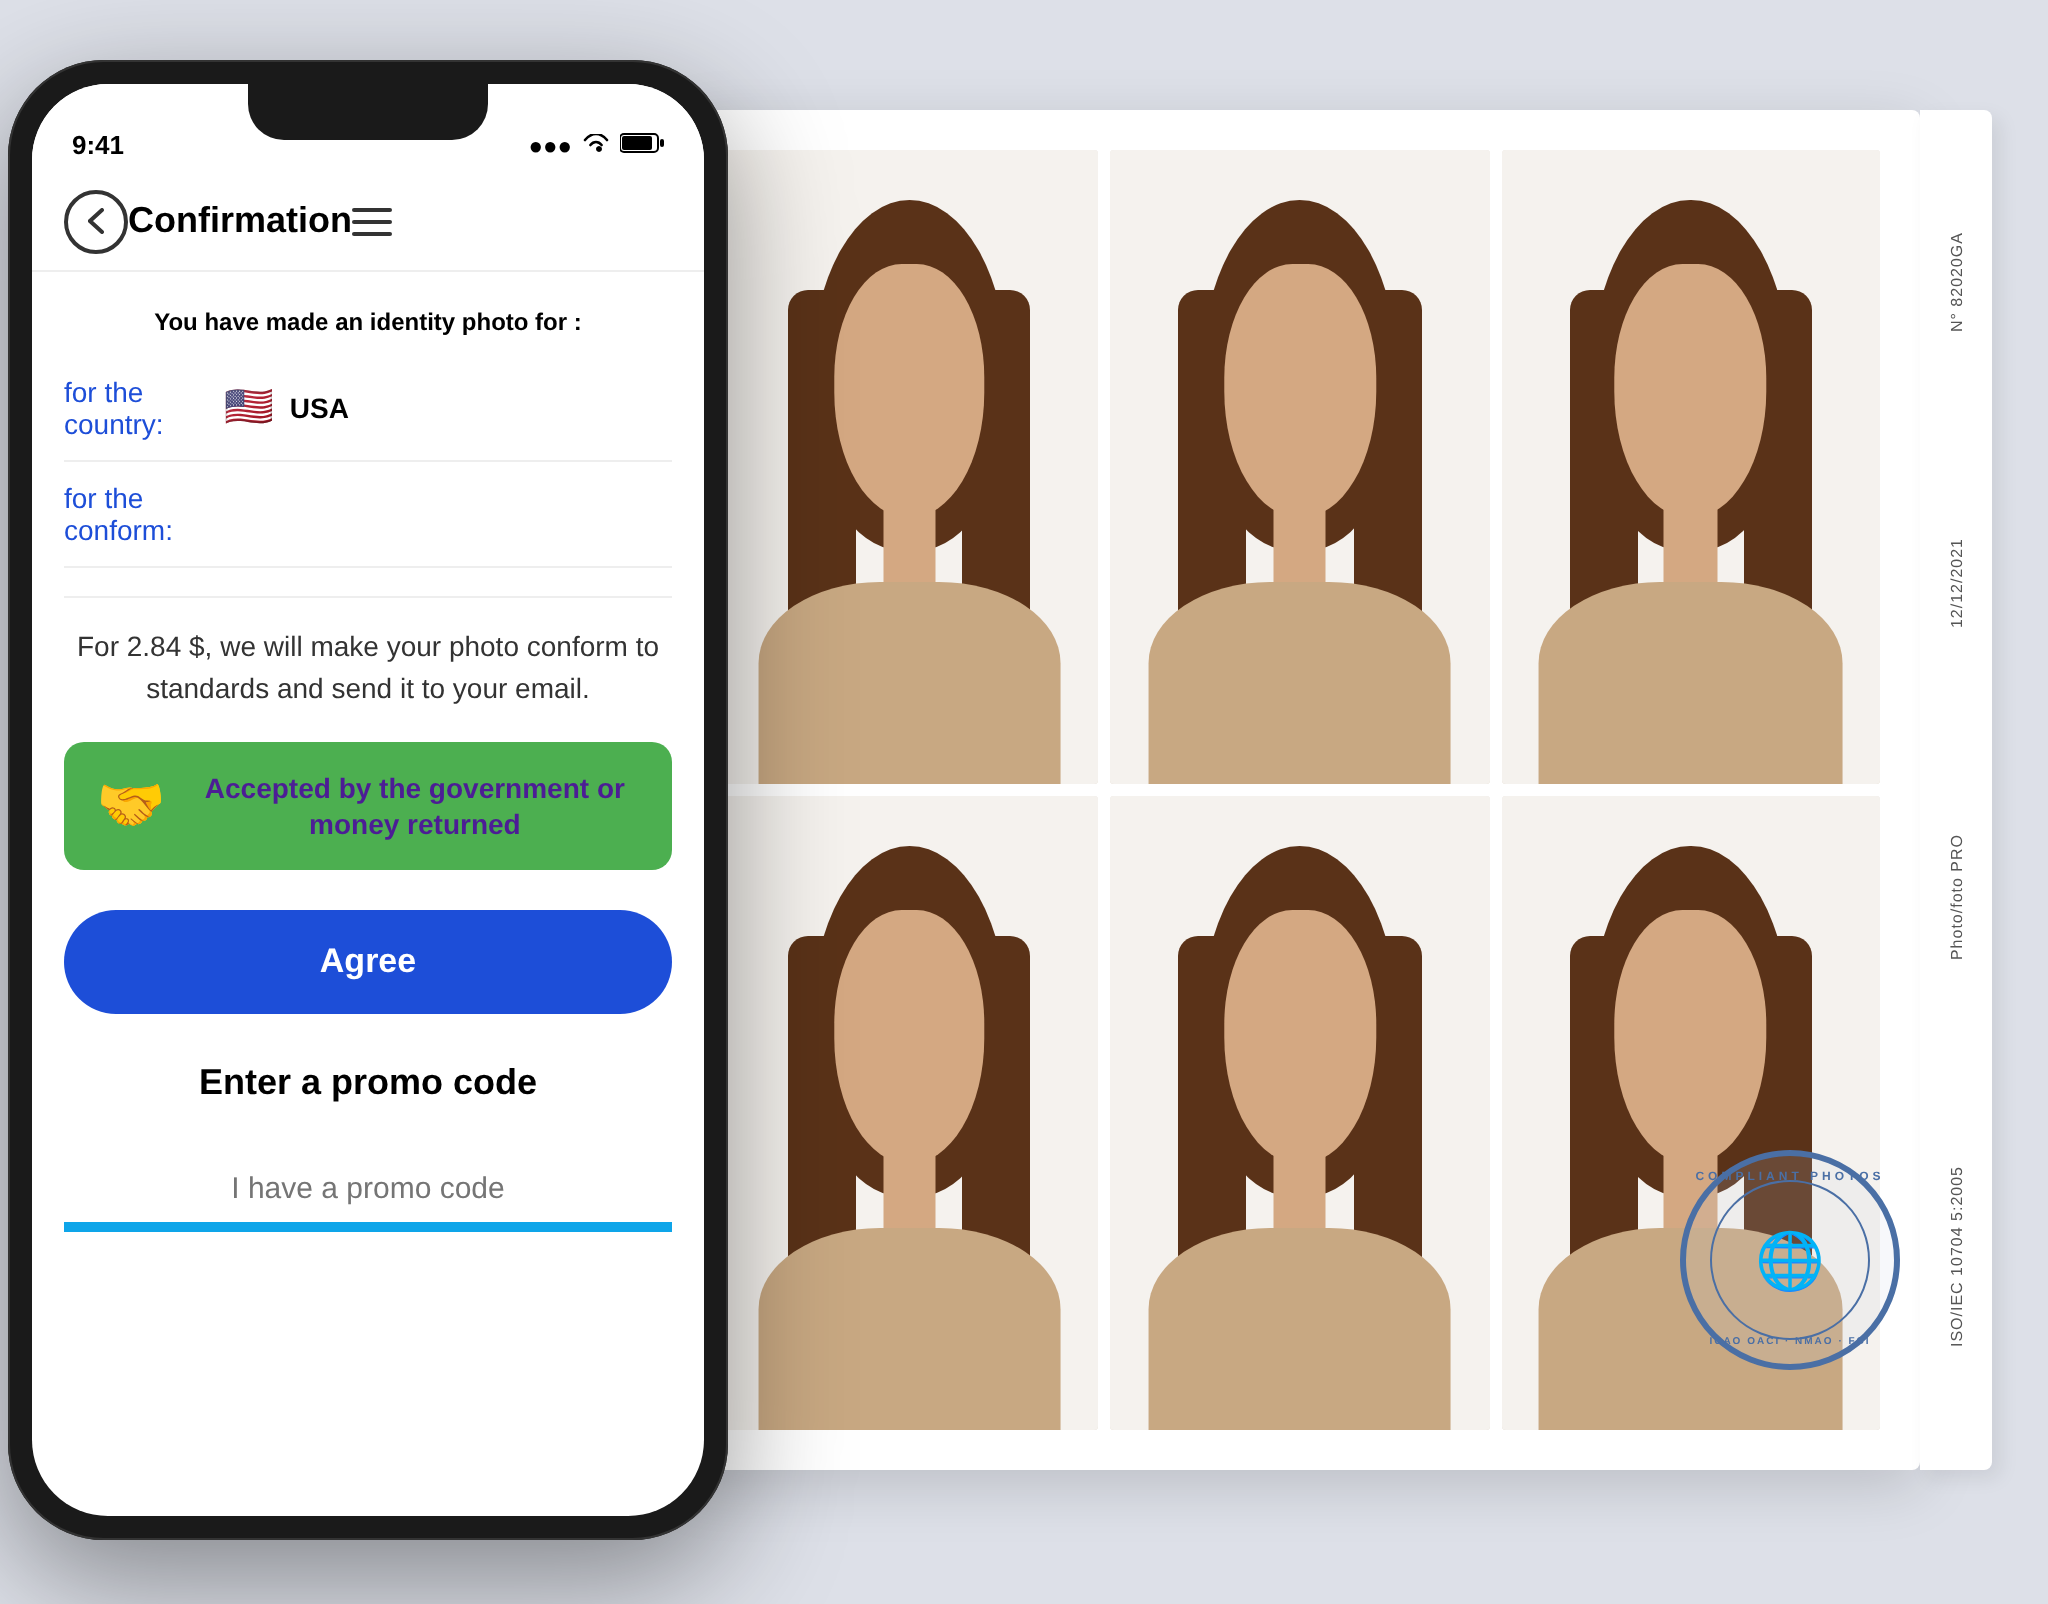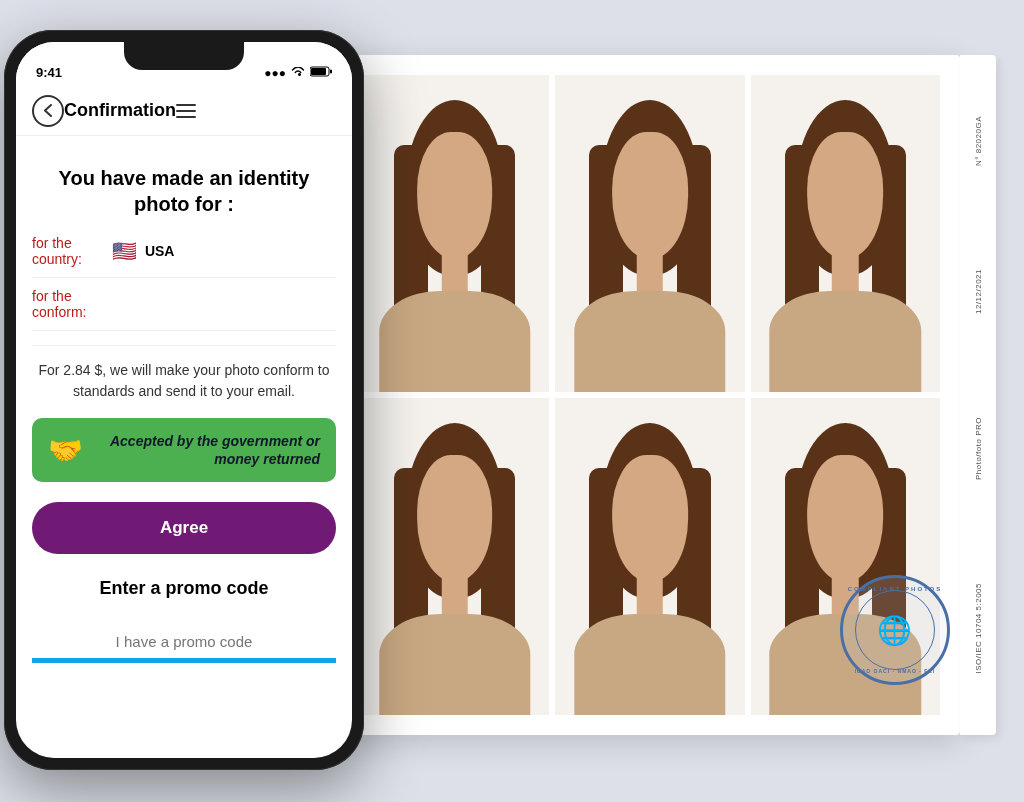--- a/index.html
+++ b/index.html
@@ -95,39 +95,38 @@
     }
 
     
     .screen-content {
       padding: 18px 16px;
       overflow-y: auto;
       height: calc(100% - 94px);
     }
 
     .section-title {
-      font-size: 20px;
+      font-size: 12px;
       font-weight: 700;
       text-align: center;
       color: #000;
       margin-bottom: 18px;
       line-height: 1.3;
-      margin-top: 11px;
     }
 
     .info-row {
       display: flex;
       align-items: center;
       margin-bottom: 10px;
       padding-bottom: 10px;
       border-bottom: 1px solid #eee;
     }
     .info-label {
       font-size: 14px;
-      color: #b91c1c;
+      color: #1d4ed8;
       width: 80px;
       flex-shrink: 0;
     }
     .info-value {
       font-size: 14px;
       font-weight: 700;
       color: #000;
       display: flex;
       align-items: center;
       gap: 8px;
@@ -155,33 +154,32 @@
       display: flex;
       align-items: center;
       gap: 12px;
       margin-bottom: 20px;
     }
     .guarantee-icon {
       font-size: 28px;
       flex-shrink: 0;
     }
     .guarantee-text {
-      color: #0f172a;
+      color: #4c1d95;
       font-size: 14px;
       font-weight: 600;
       line-height: 1.3;
-      text-align: right;
+      text-align: center;
       flex: 1;
-      font-style: italic;
     }
 
     .agree-button {
       display: block;
       width: 100%;
-      background: #701a75;
+      background: #1d4ed8;
       color: #fff;
       border: none;
       border-radius: 30px;
       padding: 16px;
       font-size: 17px;
       font-weight: 600;
       text-align: center;
       cursor: pointer;
       margin-bottom: 24px;
     }

